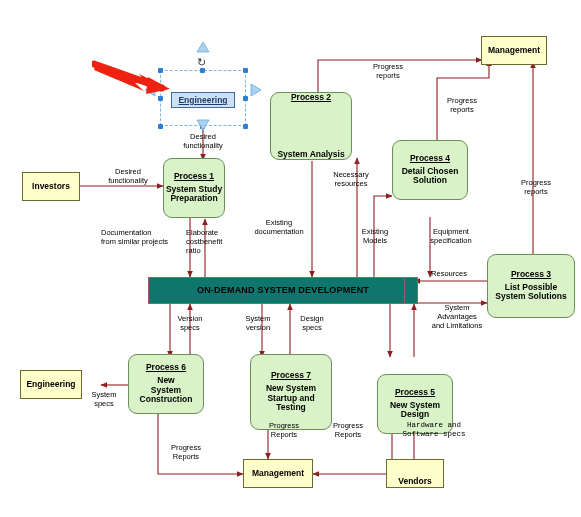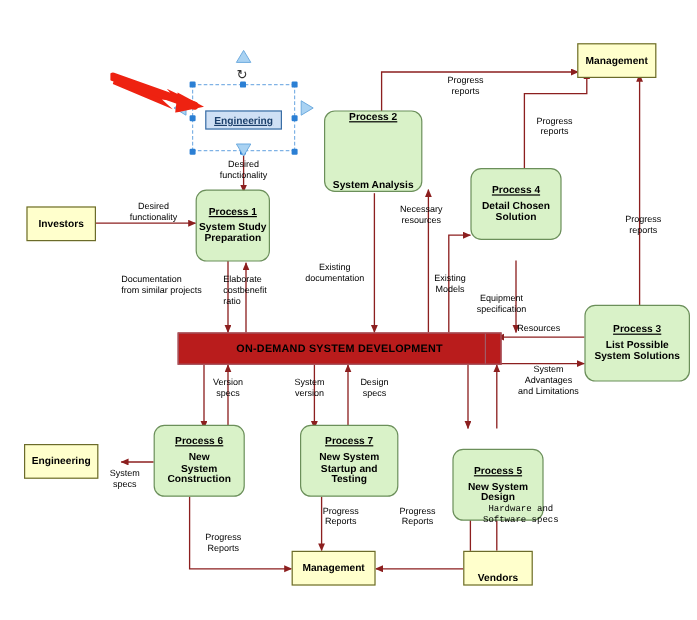--- a/index.html
+++ b/index.html
@@ -39,21 +39,21 @@
     margin-bottom:3px;
   }
   .proc .body { font-weight:bold; font-size:8.5px; }
   .ext {
     background:#ffffcc;
     border:1px solid #6b6b2a;
     font-weight:bold;
     font-size:8.5px;
   }
   .store {
-    background:#b91c1c;
+    background:#0f766e;
     border:1px solid #a05b66;
     font-weight:bold;
     font-size:9px;
     letter-spacing:.2px;
   }
   .store .tick {
     position:absolute;
     top:0; bottom:0;
     width:0; border-left:1px solid #a05b66;
   }
@@ -235,21 +235,21 @@
 Design</span>
   </div>
 
   <div class="node proc" style="left:128px; top:354px; width:76px; height:60px;">
     <span class="hdr">Process 6</span>
     <span class="body" style="white-space:pre-line;">New
 System
 Construction</span>
   </div>
 
-  <div class="node proc" style="left:250px; top:354px; width:82px; height:60px;text-align:center;">
+  <div class="node proc" style="left:250px; top:354px; width:82px; height:76px;text-align:center;">
     <span class="hdr">Process 7</span>
     <span class="body" style="white-space:pre-line;">New System
 Startup and
 Testing</span>
   </div>
 
   <div class="node store" style="left:148px; top:277px; width:270px; height:27px; position:absolute;">
     <span>ON-DEMAND SYSTEM DEVELOPMENT</span>
     <span class="tick" style="right:12px;"></span>
   </div>
@@ -271,21 +271,21 @@
 
   <div class="lbl" style="left:434px; top:96px; width:56px;">Progress
 reports</div>
 
   <div class="lbl" style="left:508px; top:178px; width:56px;">Progress
 reports</div>
 
   <div class="lbl" style="left:350px; top:227px; width:50px;">Existing
 Models</div>
 
-  <div class="lbl" style="left:383px; top:227px; width:70px;margin-top:17px;">Equipment
+  <div class="lbl" style="left:416px; top:227px; width:70px;">Equipment
 specification</div>
 
   <div class="lbl" style="left:418px; top:269px; width:62px;">Resources</div>
 
   <div class="lbl" style="left:420px; top:303px; width:74px;">System
 Advantages
 and Limitations</div>
 
   <div class="lbl left" style="left:101px; top:228px; width:86px;">Documentation
 from similar projects</div>

